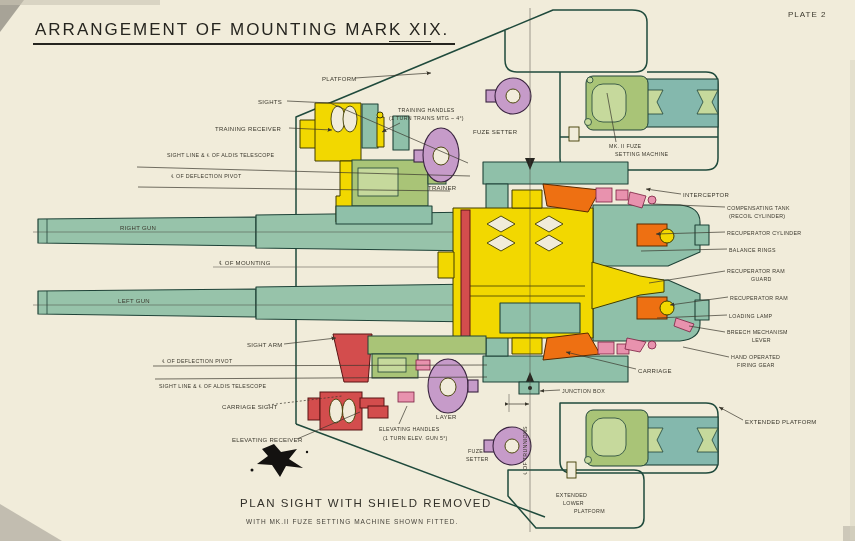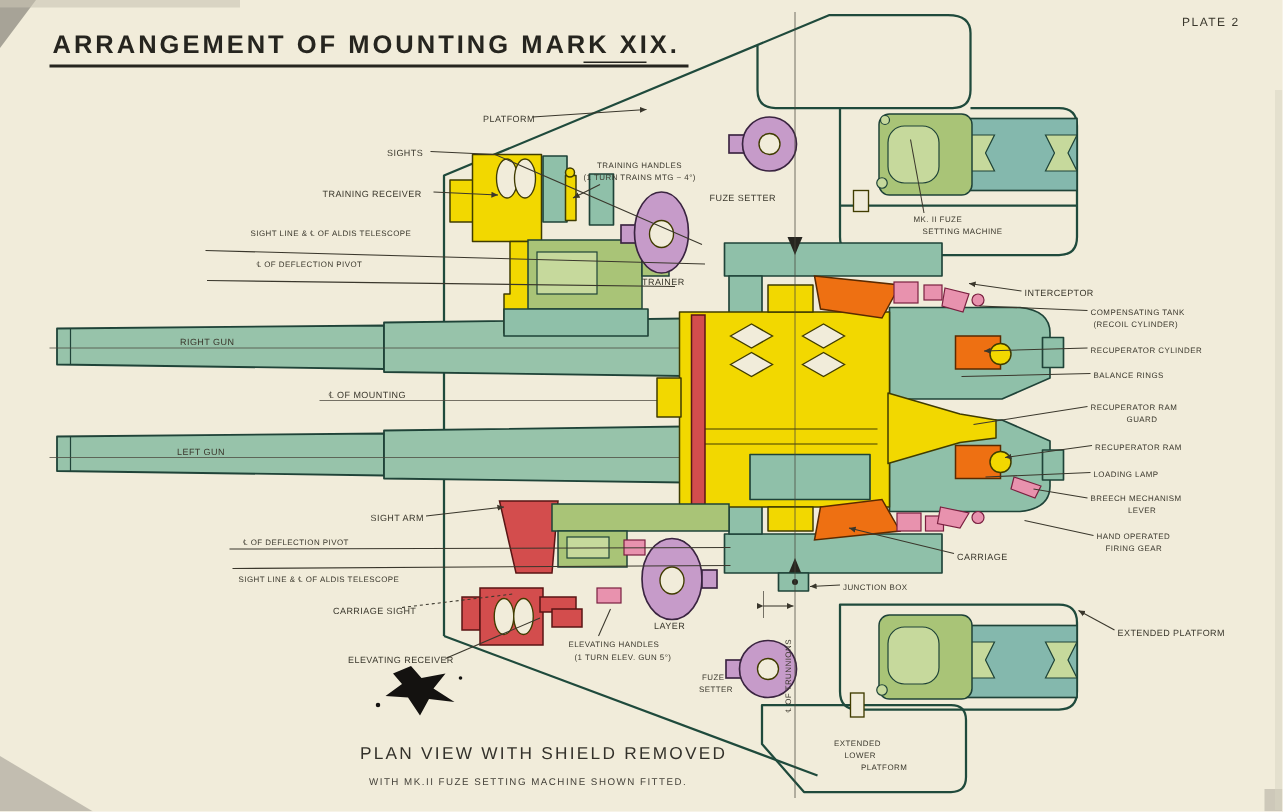--- a/index.html
+++ b/index.html
@@ -1,19 +1,19 @@
 <!DOCTYPE html>
 <html><head>
 <meta charset="utf-8">
 <style>
   html,body{margin:0;padding:0;}
   .page{position:relative;width:855px;height:541px;background:#f1ecda;overflow:hidden;
         font-family:"Liberation Sans",sans-serif;}
   .title-wrap{position:absolute;left:33px;top:20px;border-bottom:2px solid #26251f;padding:0 6px 3px 2px;}
-  .title{font-size:17px;font-weight:bold;letter-spacing:2px;color:#26251f;white-space:nowrap;}
+  .title{font-size:17px;font-weight:normal;letter-spacing:2px;color:#26251f;white-space:nowrap;}
   .xix-underline{position:absolute;left:389px;top:41px;width:42px;border-top:1.5px solid #26251f;}
   .plate{position:absolute;left:788px;top:10px;font-size:8px;font-weight:normal;letter-spacing:1px;color:#3a372c;}
   .cap1{position:absolute;left:240px;top:497px;font-size:11.5px;letter-spacing:1.5px;color:#33312a;white-space:nowrap;}
   .cap2{position:absolute;left:246px;top:518px;font-size:6.5px;letter-spacing:1px;color:#45423a;white-space:nowrap;}
   svg{position:absolute;left:0;top:0;}
   .lbl{font-family:"Liberation Sans",sans-serif;font-size:6px;letter-spacing:.3px;fill:#3a372c;}
   .sm{font-size:5.3px;}
   .ld{stroke:#3a372c;stroke-width:.7;fill:none;}
   .cl{stroke:#4a473c;stroke-width:.5;fill:none;}
   .ol{fill:none;stroke:#1f4a3c;stroke-width:1.5;stroke-linejoin:round;}
@@ -275,16 +275,16 @@
     <text class="lbl sm" x="563" y="505">LOWER</text>
     <text class="lbl sm" x="574" y="513">PLATFORM</text>
   </g>
 </svg>
 
 <div class="title-wrap">
   <div class="title">ARRANGEMENT OF MOUNTING MARK XIX.</div>
 </div>
 <div class="xix-underline"></div>
 <div class="plate">PLATE 2</div>
-<div class="cap1">PLAN VIEW WITH SHIELD REMOVED</div>
+<div class="cap1">PLAN SIGHT WITH SHIELD REMOVED</div>
 <div class="cap2">WITH MK.II FUZE SETTING MACHINE SHOWN FITTED.</div>
 
 </div>
 
 </body></html>

